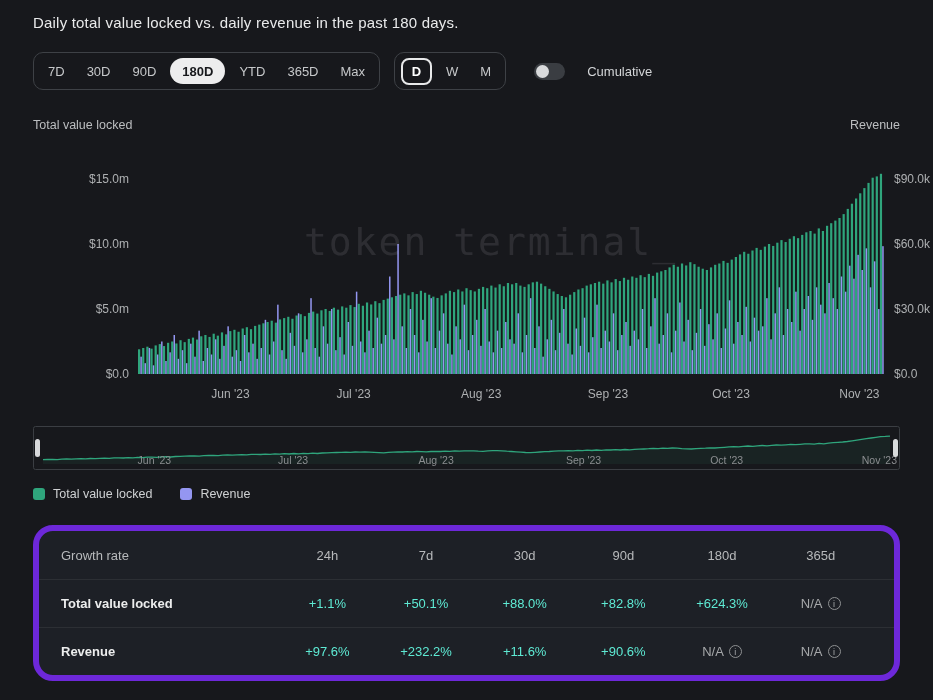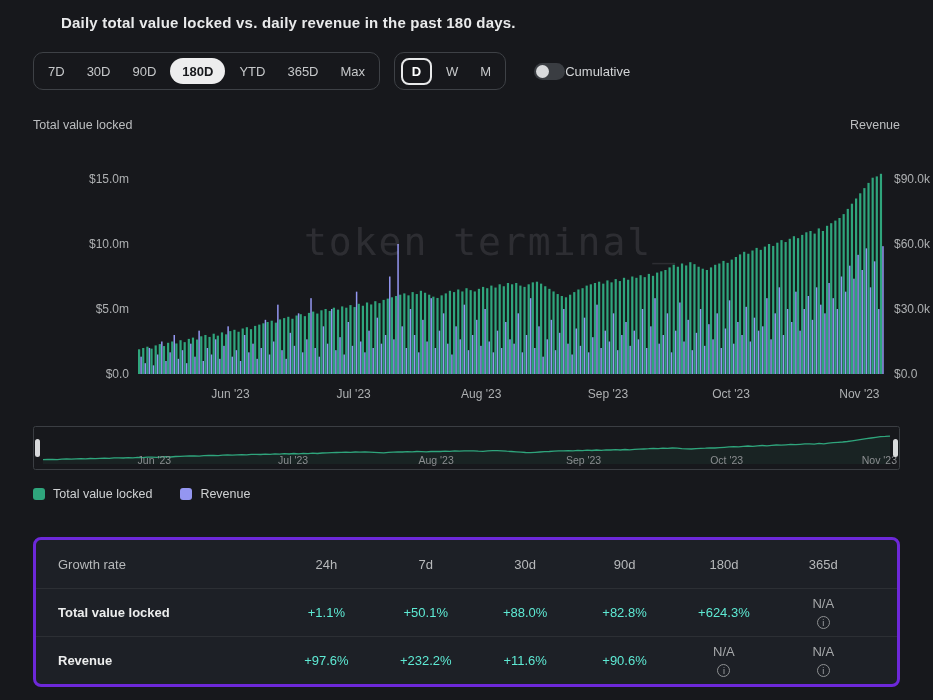--- a/index.html
+++ b/index.html
@@ -4,30 +4,30 @@
 <style>
   * { margin:0; padding:0; box-sizing:border-box; }
   html,body { width:933px; height:700px; }
   body {
     background:#17181c;
     font-family:"Liberation Sans", sans-serif;
     color:#e8e9ea;
     overflow:hidden;
   }
   .page { padding:14px 33px 0 33px; }
-  .title { font-size:15px; font-weight:700; color:#e9eaeb; letter-spacing:.2px;margin-left:28px; }
+  .title { font-size:15px; font-weight:400; color:#e9eaeb; letter-spacing:.2px; }
 
   .controls { display:flex; align-items:center; margin-top:21px; }
   .group { display:inline-flex; align-items:center; border:1px solid #3e4146; border-radius:10px; height:38px; padding:0 3px; background:#17181c; }
   .group + .group { margin-left:14px; }
   .gbtn { background:none; border:none; color:#c6c8ca; font-size:13px; padding:0 11px; height:100%; cursor:pointer; font-family:inherit; }
   .gbtn.sel-pill { background:#ededee; color:#17181c; border-radius:15px; height:26px; font-weight:700; padding:0 12px; margin:0 3px; }
   .gbtn.sel-box { border:2px solid #e8e9ea; border-radius:8px; height:27px; width:31px; padding:0; color:#ffffff; font-weight:700; margin:0 3px; }
 
-  .cumulative { display:flex; align-items:center; gap:0; margin-left:28px; }
+  .cumulative { display:flex; align-items:center; gap:22px; margin-left:28px; }
   .toggle { width:31px; height:17px; border-radius:9px; background:#3a3d42; position:relative; cursor:pointer; }
   .knob { position:absolute; left:2px; top:2px; width:13px; height:13px; border-radius:50%; background:#d9dadc; }
   .cum-label { font-size:13px; color:#d3d5d7; }
 
   .axis-titles { display:flex; justify-content:space-between; margin-top:28px; font-size:12.5px; color:#bcbec0; }
 
   .chart-wrap { position:relative; margin-top:4px;margin-left:48px; }
   .watermark {
     position:absolute; left:50%; top:84px; transform:translateX(-50%);
     font-family:"DejaVu Sans Mono", monospace; font-size:38px; font-weight:500;
@@ -37,28 +37,28 @@
   .tick { fill:#aeb0b2; font-size:12px; }
   .xtick { fill:#aeb0b2; font-size:12px; }
   .btick { fill:#8b8d90; font-size:10.5px; }
 
   .brush-wrap { margin-top:14px; }
 
   .legend { display:flex; gap:28px; margin-top:13px; align-items:center; }
   .legend-item { display:flex; gap:8px; align-items:center; font-size:12.5px; color:#cfd1d3; }
   .swatch { width:12px; height:12px; border-radius:3px; }
 
-  .gtable { margin-top:36px; border:3px solid #6d28d9; border-radius:8px; overflow:hidden; background:#1d2026; }
+  .gtable { margin-top:24px; border:6px solid #6d28d9; border-radius:20px; overflow:hidden; background:#1d2026; }
   .trow { display:grid; grid-template-columns:2.2fr 1fr 1fr 1fr 1fr 1fr 1fr; align-items:center; height:48px; padding:0 24px 0 22px; border-top:1px solid #2c2f34; }
   .trow:first-child { border-top:none; }
   .th { color:#b7b9bb; font-size:13px; }
   .cell { text-align:center; font-size:13px; }
   .rlabel { font-weight:700; color:#eceded; font-size:13px; }
   .pos { color:#5eead4; }
-  .na { color:#a6a8aa; display:inline-flex; align-items:center; gap:5px; justify-content:flex-end;flex-direction:column; }
+  .na { color:#a6a8aa; display:inline-flex; align-items:center; gap:5px; justify-content:flex-end; }
   .info { width:13px; height:13px; border:1px solid #8e9092; border-radius:50%; font-size:9px; display:inline-flex; align-items:center; justify-content:center; color:#a6a8aa; flex:0 0 auto; }
 </style>
 </head>
 <body>
 
 <div class="page">
 
   <div class="title">Daily total value locked vs. daily revenue in the past 180 days.</div>
 
   <div class="controls">

